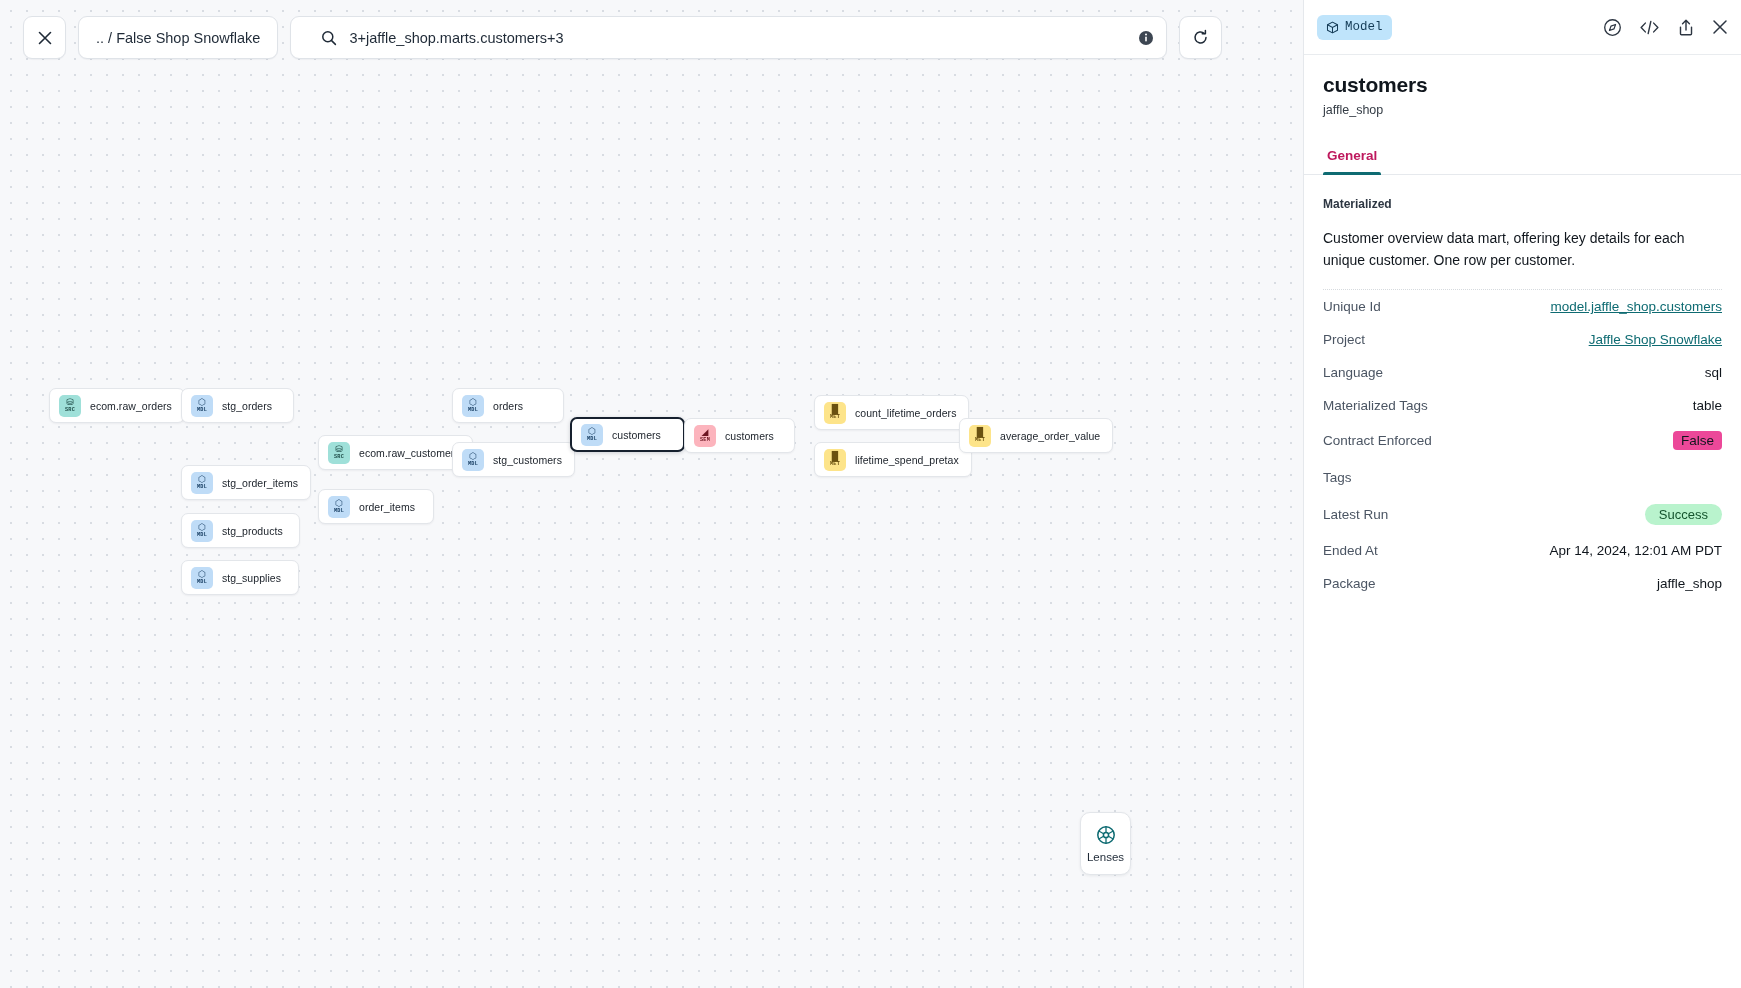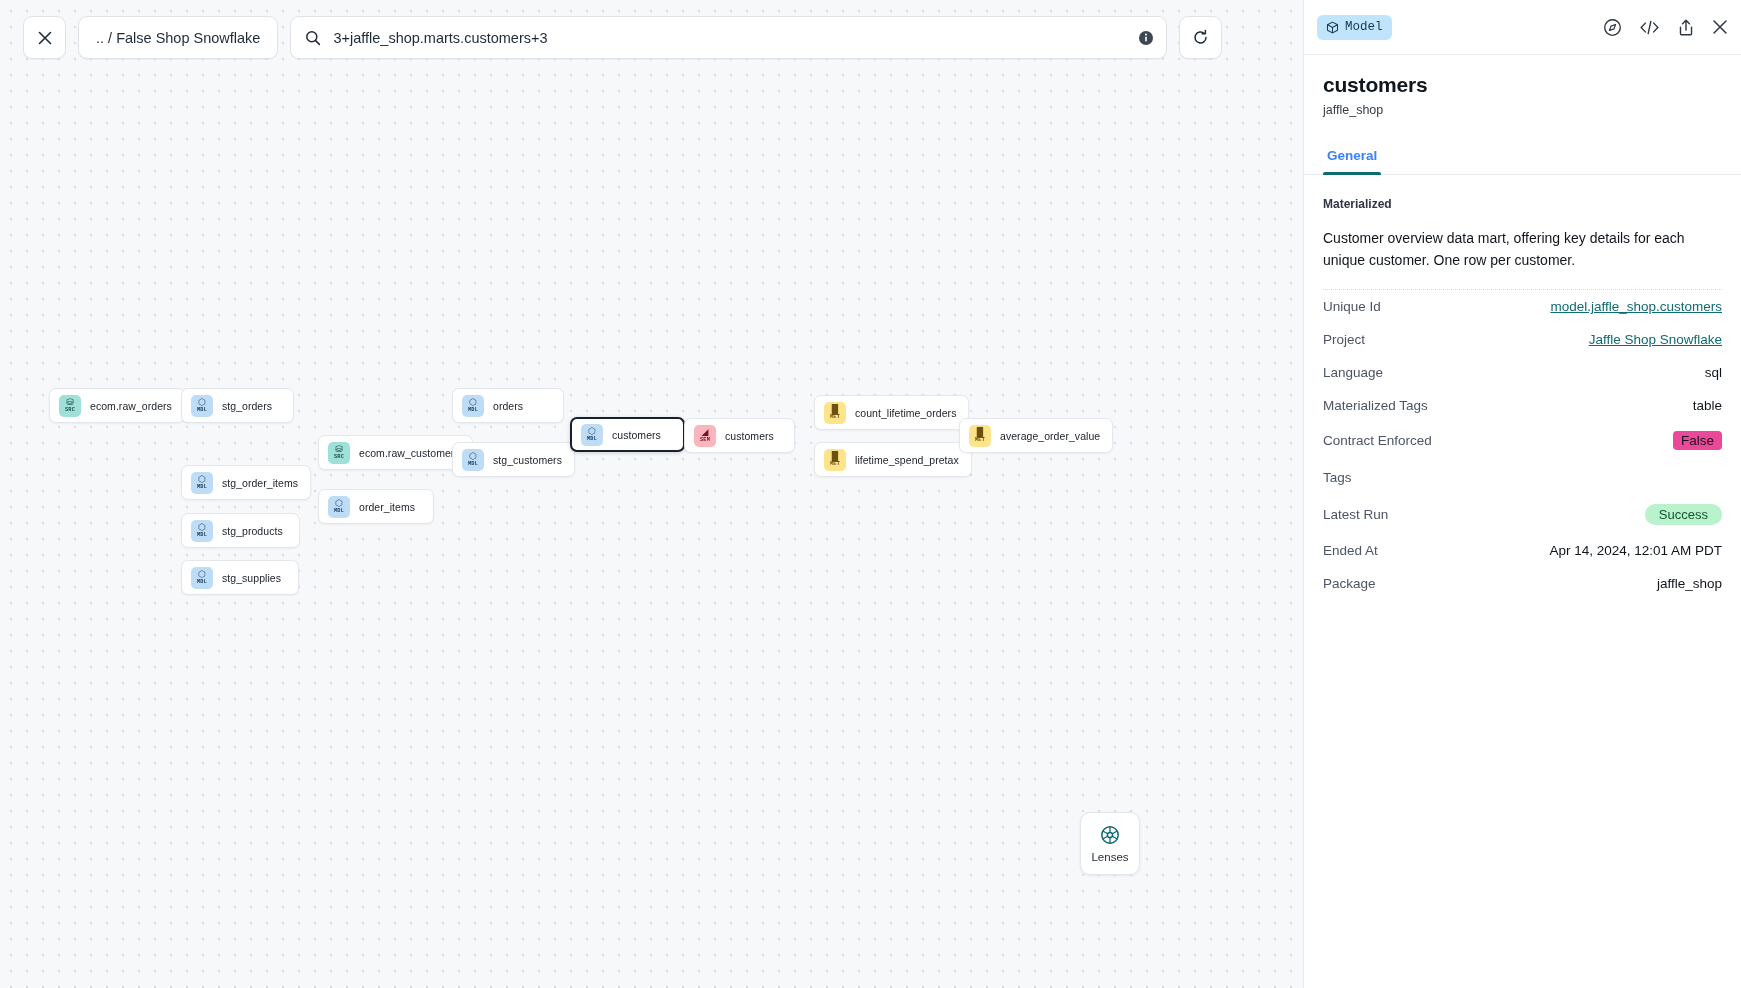--- a/index.html
+++ b/index.html
@@ -34,21 +34,21 @@
     display: flex; align-items: center; justify-content: center;
     cursor: pointer;
     box-shadow: 0 1px 1px rgba(16,24,40,.04);
   }
   #breadcrumb-btn {
     padding: 0 17px; font-size: 14.5px; color: #1f2a37; white-space: nowrap;
   }
   #search-wrap {
     position: relative; height: 43px; width: 877px;
     background: #fff; border: 1px solid #dfe3e8; border-radius: 9px;
-    display: flex; align-items: center; padding: 0 12px 0 14px;
+    display: flex; align-items: center; padding: 0 12px 0 30px;
     box-shadow: 0 1px 1px rgba(16,24,40,.04);
   }
   #search-wrap .mag { flex: 0 0 auto; margin-right: 12px; display:flex; }
   #search-input {
     flex: 1 1 auto; border: 0; outline: none; font-size: 14.5px;
     color: #1f2a37; font-family: inherit; background: transparent;
   }
   #search-info { flex: 0 0 auto; margin-left: 8px; display: flex; cursor: pointer; }
 
   
@@ -81,21 +81,21 @@
   .node .nlabel {
     font-size: 10.5px; color: #20262e; white-space: nowrap;
     padding-right: 12px; letter-spacing: .05px;
   }
 
   #edges { position: absolute; inset: 0; z-index: 5; pointer-events: none; }
 
   
   #lenses-btn {
     position: absolute; left: 1080px; top: 812px;
-    width: 60px; height: 63px;
+    width: 51px; height: 63px;
     background: #fff; border: 1px solid #e3e6ea; border-radius: 10px;
     display: flex; flex-direction: column; align-items: center; justify-content: center;
     gap: 5px; cursor: pointer; z-index: 30;
     box-shadow: 0 1px 3px rgba(16,24,40,.07);
   }
   #lenses-btn .ltext { font-size: 11.5px; color: #1f2a37; }
 
   
   #panel {
     position: relative;
@@ -122,21 +122,21 @@
 
   #panel-title-wrap { padding: 18px 19px 0 19px; flex: 0 0 auto; }
   #panel-title { font-size: 21px; font-weight: 700; color: #10161d; letter-spacing: -.2px; }
   #panel-sub { font-size: 12.5px; color: #343c45; margin-top: 6px; }
 
   #tabs {
     margin-top: 25px; padding: 0 19px; flex: 0 0 auto;
     border-bottom: 1px solid #e6e9ed; display: flex; gap: 22px;
   }
   .tab {
-    font-size: 13.5px; font-weight: 700; color: #3b82f6;
+    font-size: 13.5px; font-weight: 700; color: #be185d;
     padding: 6px 4px 11px 4px; cursor: pointer; position: relative;
   }
   .tab.active::after {
     content: ""; position: absolute; left: 0; right: 0; bottom: -1px;
     height: 3px; background: #0e6b72; border-radius: 2px 2px 0 0;
   }
 
   #panel-body { padding: 22px 19px 0 19px; overflow-y: auto; flex: 1 1 auto; }
   #desc-label { font-size: 12px; font-weight: 700; color: #2c3views; color: #2d3642; }
   .sec-label { font-size: 12px; font-weight: 700; color: #2d3642; }

